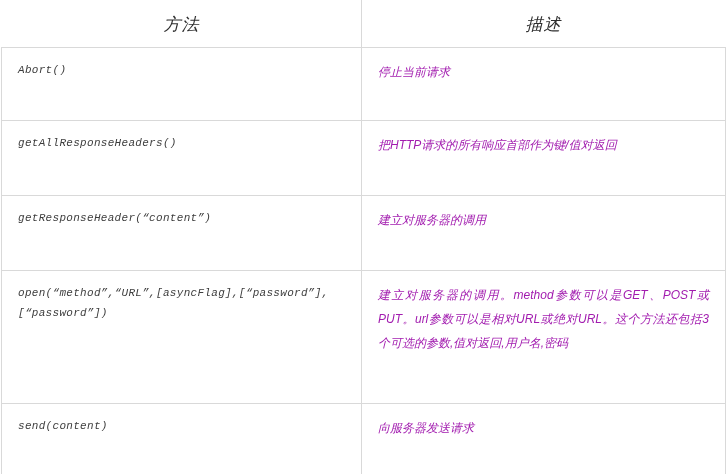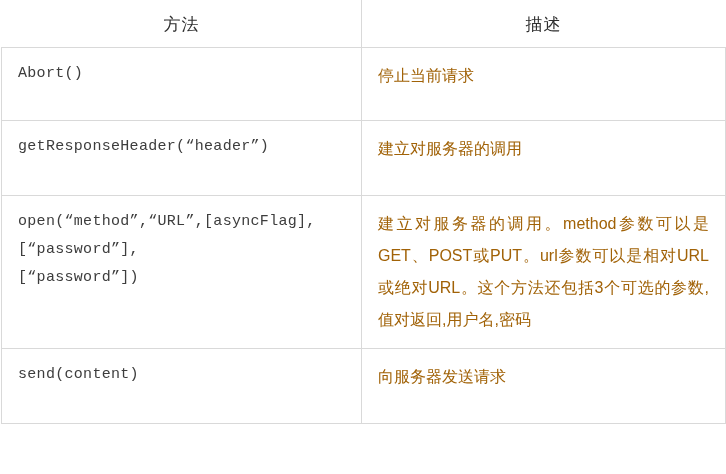--- a/index.html
+++ b/index.html
@@ -12,20 +12,21 @@
     height: 474px;
     font-family: "Liberation Sans", sans-serif;
     color: #3a3a3a;
     overflow: hidden;
   }
   .doc {
     width: 726px;
     height: 474px;
     box-sizing: border-box;
     padding: 0;
+    font-style: italic;
   }
   table.api-table {
     border-collapse: collapse;
     width: 724px;
     margin: 0 1px;
     table-layout: fixed;
   }
   table.api-table col.c1 { width: 360px; }
   table.api-table col.c2 { width: 364px; }
 
@@ -46,30 +47,30 @@
   }
   table.api-table thead th.first {
     border-left: 1px solid #ffffff;
   }
   table.api-table thead th.last {
     border-right: 1px solid #ffffff;
     text-align: center;
   }
   td.method {
     font-family: "Liberation Mono", monospace;
-    font-size: 15px;
+    font-size: 11px;
     letter-spacing: 0.3px;
     color: #3d3d3d;
     padding: 12px 14px 12px 16px;
     line-height: 1.85;
     white-space: pre-line;
   }
   td.desc {
-    font-size: 16px;
-    color: #a16207;
+    font-size: 12px;
+    color: #a21caf;
     padding: 12px 16px 12px 16px;
     line-height: 2.0;
   }
   tr.r-abort td { height: 48px; }
   tr.r-getall td { height: 50px; }
   tr.r-getresp td { height: 50px; }
   tr.r-open td { height: 108px; }
   tr.r-send td { height: 50px; }
 
   td.desc.justify {
@@ -90,22 +91,26 @@
       <tr>
         <th class="first">方法</th>
         <th class="last">描述</th>
       </tr>
     </thead>
     <tbody>
       <tr class="r-abort">
         <td class="method">Abort()</td>
         <td class="desc">停止当前请求</td>
       </tr>
+      <tr class="r-getall">
+        <td class="method">getAllResponseHeaders()</td>
+        <td class="desc">把HTTP请求的所有响应首部作为键/值对返回</td>
+      </tr>
       <tr class="r-getresp">
-        <td class="method">getResponseHeader(“header”)</td>
+        <td class="method">getResponseHeader(“content”)</td>
         <td class="desc">建立对服务器的调用</td>
       </tr>
       <tr class="r-open">
         <td class="method">open(“method”,“URL”,[asyncFlag],[“password”],
 [“password”])</td>
         <td class="desc justify">建立对服务器的调用。method参数可以是GET、POST或PUT。url参数可以是相对URL或绝对URL。这个方法还包括3个可选的参数,值对返回,用户名,密码</td>
       </tr>
       <tr class="r-send">
         <td class="method">send(content)</td>
         <td class="desc">向服务器发送请求</td>

